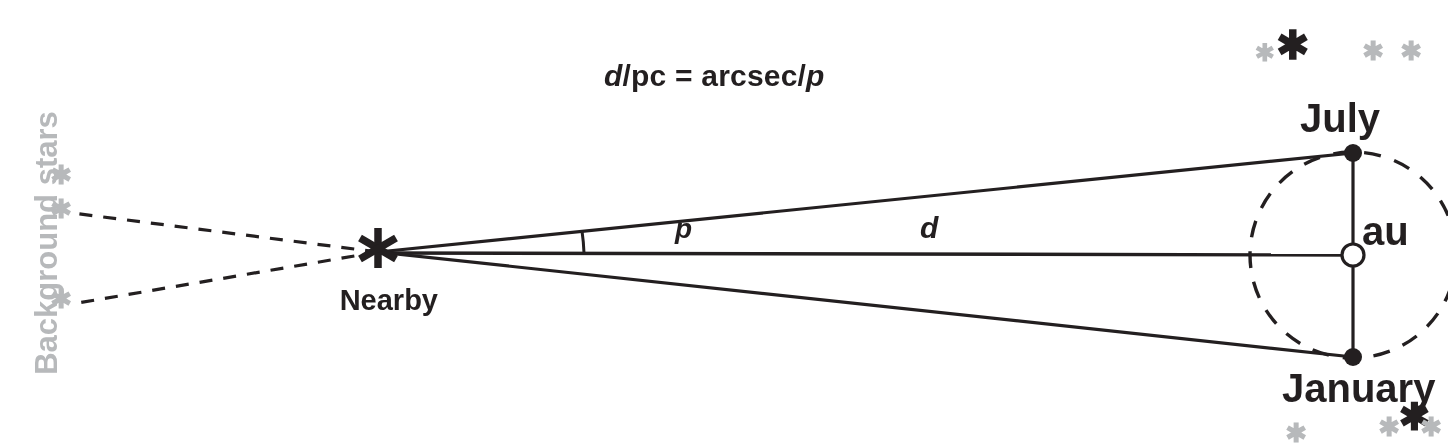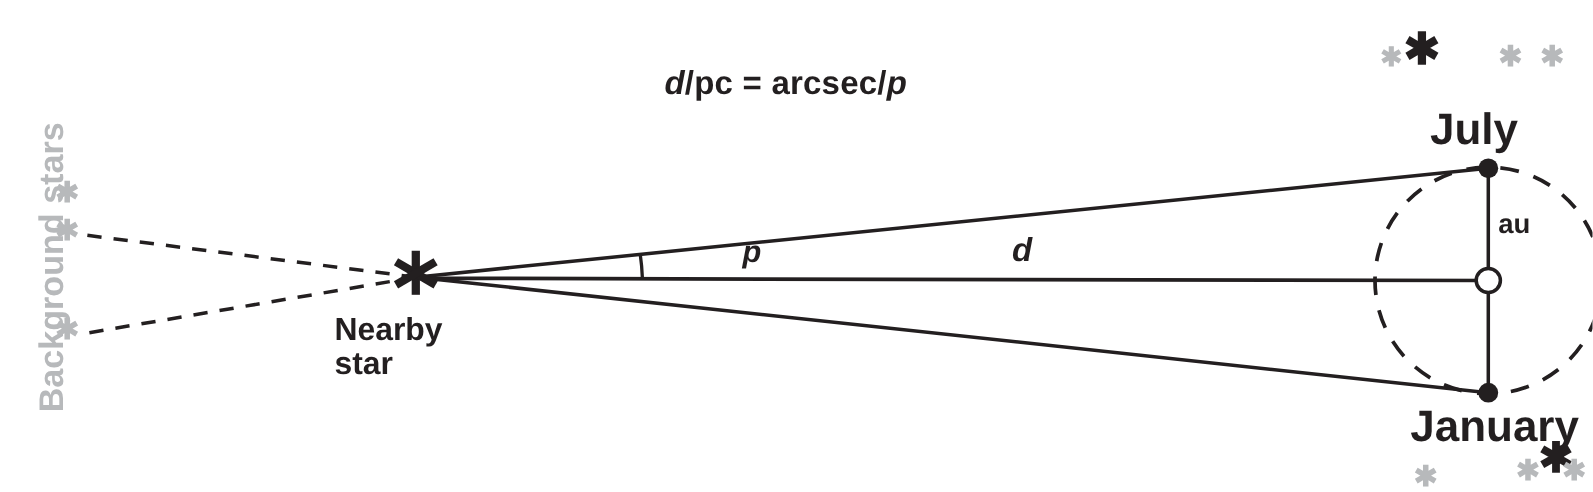--- a/index.html
+++ b/index.html
@@ -45,40 +45,40 @@
     top: 70px;
     font-size: 40px;
   }
   #label-january {
     left: 1282px;
     top: 340px;
     font-size: 40px;
   }
   #label-au {
     left: 1362px;
-    top: 164px;
-    font-size: 25px;
+    top: 183px;
+    font-size: 40px;
   }
   #label-p {
     left: 675px;
     top: 187px;
     font-size: 28px;
     font-style: italic;
   }
   #label-d {
     left: 920px;
     top: 185px;
     font-size: 30px;
     font-style: italic;
   }
   #label-nearby {
-    left: 304px;
+    left: 318px;
     top: 258px;
     font-size: 29px;
-    text-align: left;
+    text-align: right;
     width: 120px;
   }
   #label-background {
     position: absolute;
     left: -118px;
     top: 198px;
     width: 330px;
     text-align: center;
     transform: rotate(-90deg);
     font-family: "Liberation Sans", sans-serif;
@@ -131,21 +131,20 @@
   <div class="lbl" id="formula"><i>d</i><span>/pc = arcsec/</span><i>p</i></div>
 
   <div class="lbl" id="label-july">July</div>
   <div class="lbl" id="label-january">January</div>
   <div class="lbl" id="label-au">au</div>
   <div class="lbl" id="label-p">p</div>
   <div class="lbl" id="label-d">d</div>
 
   <div class="lbl" id="label-nearby">
     <div>Nearby</div>
-    <div>star</div>
   </div>
 
   <div id="label-background">Background stars</div>
 
   <div id="star-layer">
       <div class="star" style="left: 50.2px; top: 134.84px; font-size: 26px; color: rgb(183, 185, 187);">✱</div>
       <div class="star" style="left: 50.2px; top: 168.84px; font-size: 26px; color: rgb(183, 185, 187);">✱</div>
       <div class="star" style="left: 50.2px; top: 258.84px; font-size: 26px; color: rgb(183, 185, 187);">✱</div>
       <div class="star" style="left: 1254.8px; top: 14.16px; font-size: 24px; color: rgb(183, 185, 187);">✱</div>
       <div class="star" style="left: 1276px; top: -2.4px; font-size: 40px; color: rgb(35, 31, 32);">✱</div>

